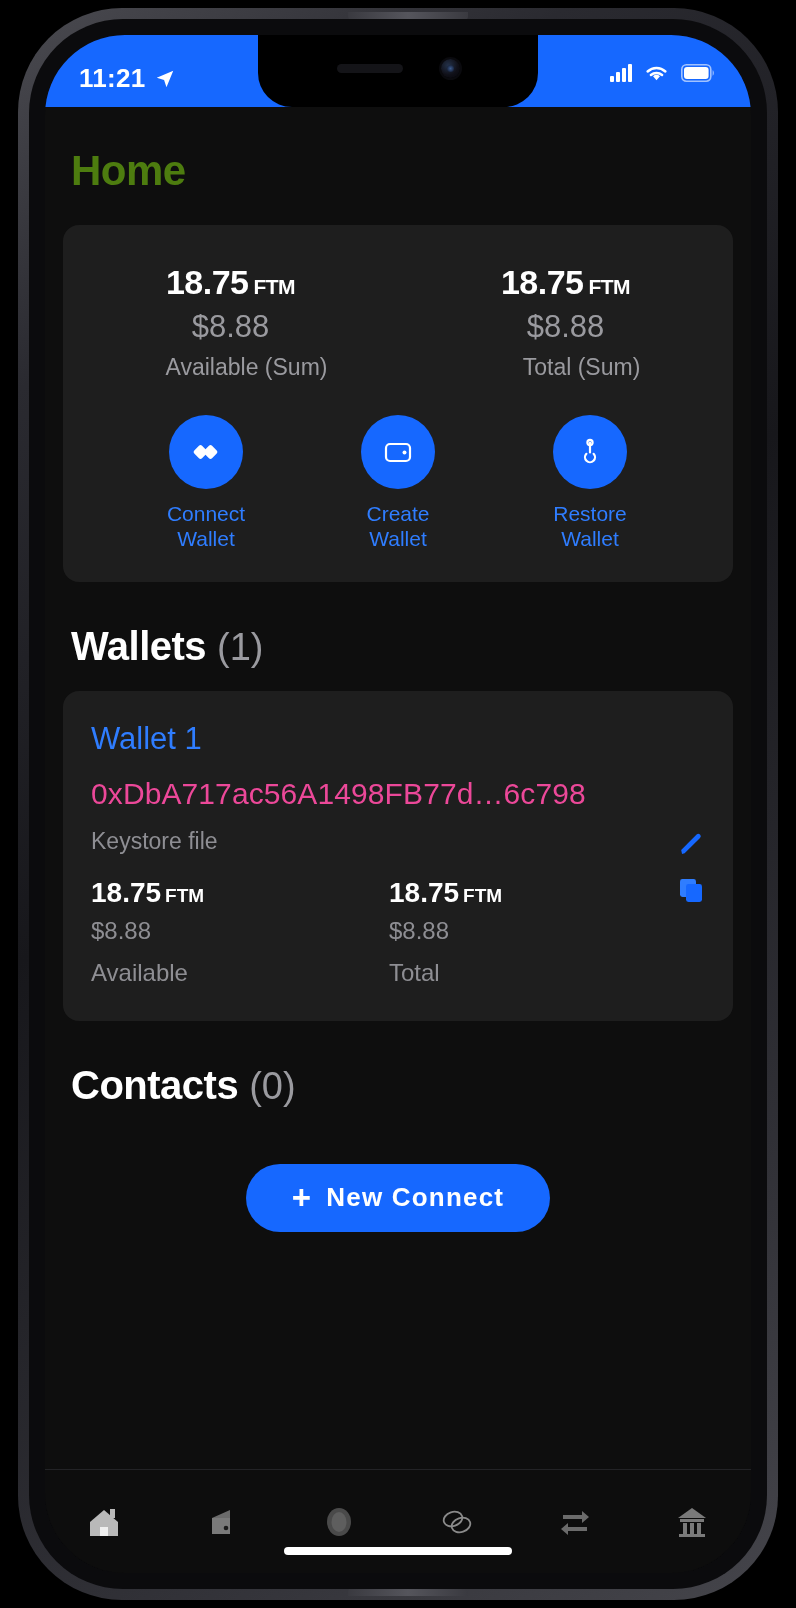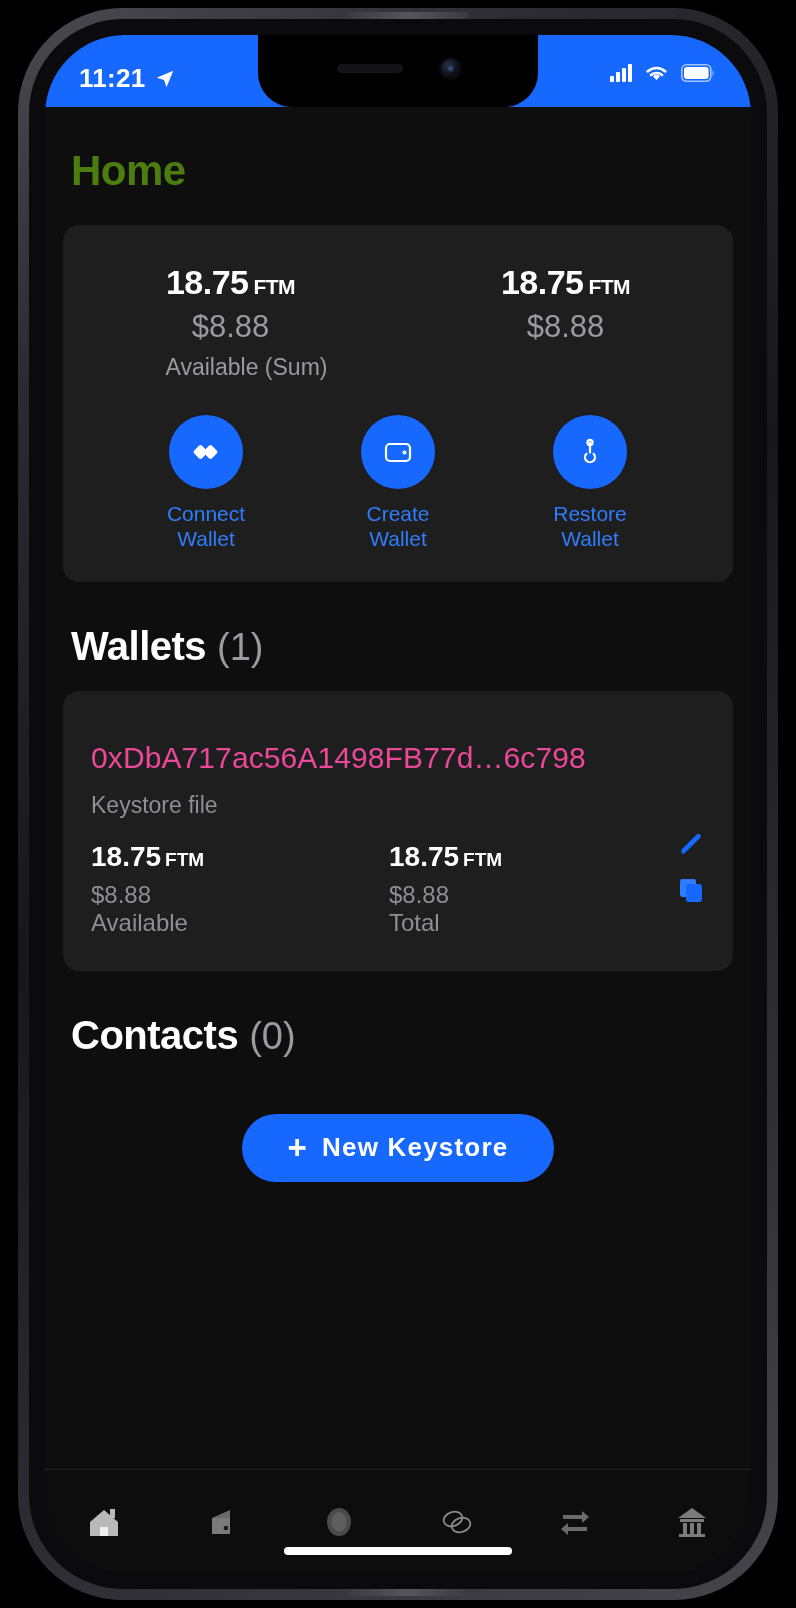--- a/index.html
+++ b/index.html
@@ -89,21 +89,21 @@
   .wallet-card{ margin:22px 18px 0 18px; background:#1e1e1e; border-radius:16px;
                 padding:30px 28px 34px 28px; position:relative; }
   .wallet-name{ color:#2f7dff; font-size:31px; font-weight:400; }
   .wallet-addr{ color:#ec4899; font-size:30px; margin-top:20px; letter-spacing:.1px;}
   .wallet-type{ color:#8e8e93; font-size:23px; margin-top:17px; }
   .wallet-bal{ display:flex; margin-top:22px; }
   .bal-col{ width:298px; }
   .bal-amt{ color:#fff; font-size:28px; font-weight:700; }
   .bal-amt .unit{ font-size:19px; margin-left:4px; }
   .bal-usd{ color:#8e8e93; font-size:24px; margin-top:8px; }
-  .bal-lbl{ color:#8e8e93; font-size:24px; }
+  .bal-lbl{ color:#8e8e93; font-size:24px; margin-top:14px; }
   .wallet-icons{ position:absolute; right:26px; top:138px; display:flex;
                  flex-direction:column; align-items:center; gap:14px; }
 
   .new-contact-wrap{ display:flex; justify-content:center; margin-top:56px; }
   .new-contact{
     background:#1668ff; color:#fff; border:none; border-radius:34px;
     height:68px; padding:0 46px; font-size:26px; font-weight:600;
     letter-spacing:1.2px; display:flex; align-items:center; gap:14px;
     font-family:"Liberation Sans", sans-serif; cursor:pointer;
   }
@@ -181,20 +181,21 @@
               <span>18.75</span><span class="unit">FTM</span>
             </div>
             <div class="usd">$8.88</div>
             <div class="sublabel">Available (Sum)</div>
           </div>
           <div class="sum-col">
             <div class="amt">
               <span>18.75</span><span class="unit">FTM</span>
             </div>
             <div class="usd">$8.88</div>
+            <div class="sublabel">Total (Sum)</div>
           </div>
         </div>
 
         <div class="actions">
           <div class="action">
             <div class="circle">
               <svg width="42" height="42" viewBox="0 0 42 42">
                 <rect x="10" y="15.5" width="11" height="11" rx="2.2" fill="#fff" transform="rotate(45 15.5 21)"></rect>
                 <rect x="20" y="15.5" width="11" height="11" rx="2.2" fill="#fff" transform="rotate(45 25.5 21)"></rect>
               </svg>
@@ -233,20 +234,21 @@
           </div>
         </div>
       </div>
 
       <div class="section-head">
         <span class="section-title">Wallets</span>
         <span class="section-count">(1)</span>
       </div>
 
       <div class="wallet-card">
+        <div class="wallet-name">Wallet 1</div>
         <div class="wallet-addr">0xDbA717ac56A1498FB77d…6c798</div>
         <div class="wallet-type">Keystore file</div>
 
         <div class="wallet-bal">
           <div class="bal-col">
             <div class="bal-amt">
               <span>18.75</span><span class="unit">FTM</span>
             </div>
             <div class="bal-usd">$8.88</div>
             <div class="bal-lbl">Available</div>
@@ -272,21 +274,21 @@
       </div>
 
       <div class="section-head">
         <span class="section-title">Contacts</span>
         <span class="section-count">(0)</span>
       </div>
 
       <div class="new-contact-wrap">
         <button class="new-contact">
           <span class="plus">+</span>
-          <span>New Keystore</span>
+          <span>New Connect</span>
         </button>
       </div>
 
       <div class="tabbar">
         <div class="tab">
           <svg width="46" height="46" viewBox="0 0 46 46">
             <path d="M9 23 23 11l14 12v14H9z" fill="#b9b9b9"></path>
             <rect x="29" y="10" width="5" height="9" fill="#b9b9b9"></rect>
             <rect x="19" y="28" width="8" height="9" fill="#efefef"></rect>
           </svg>

